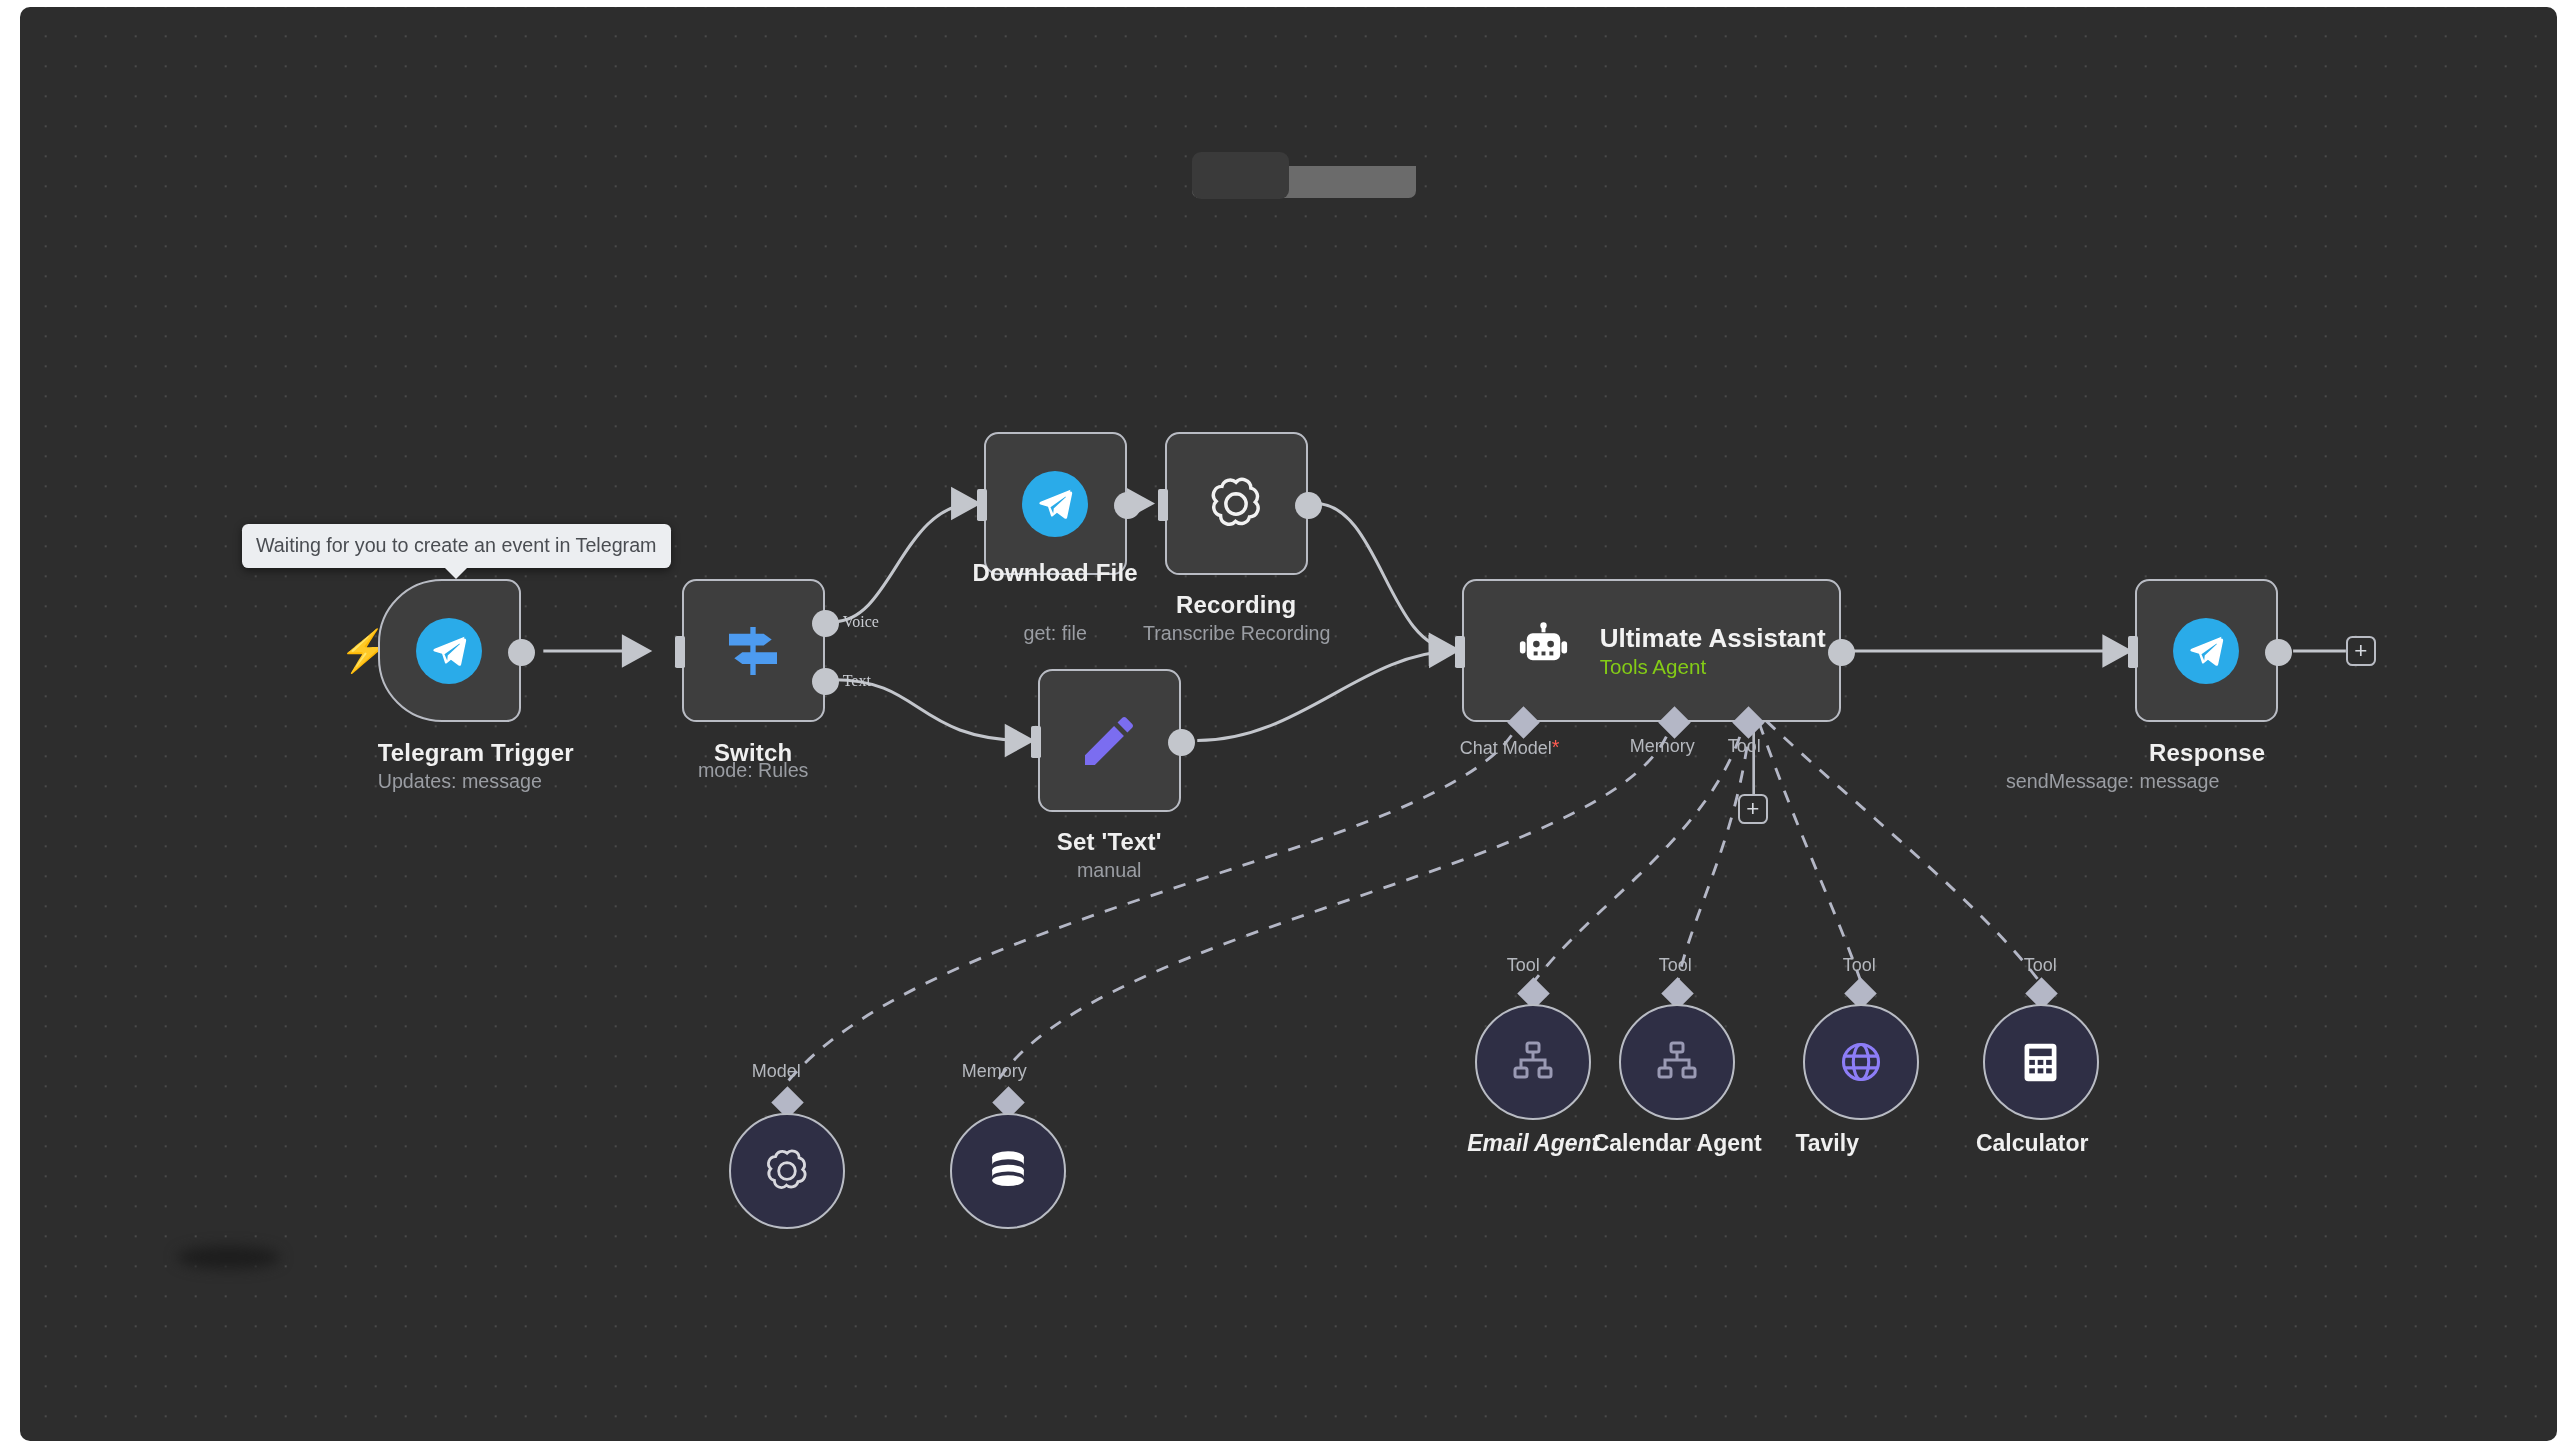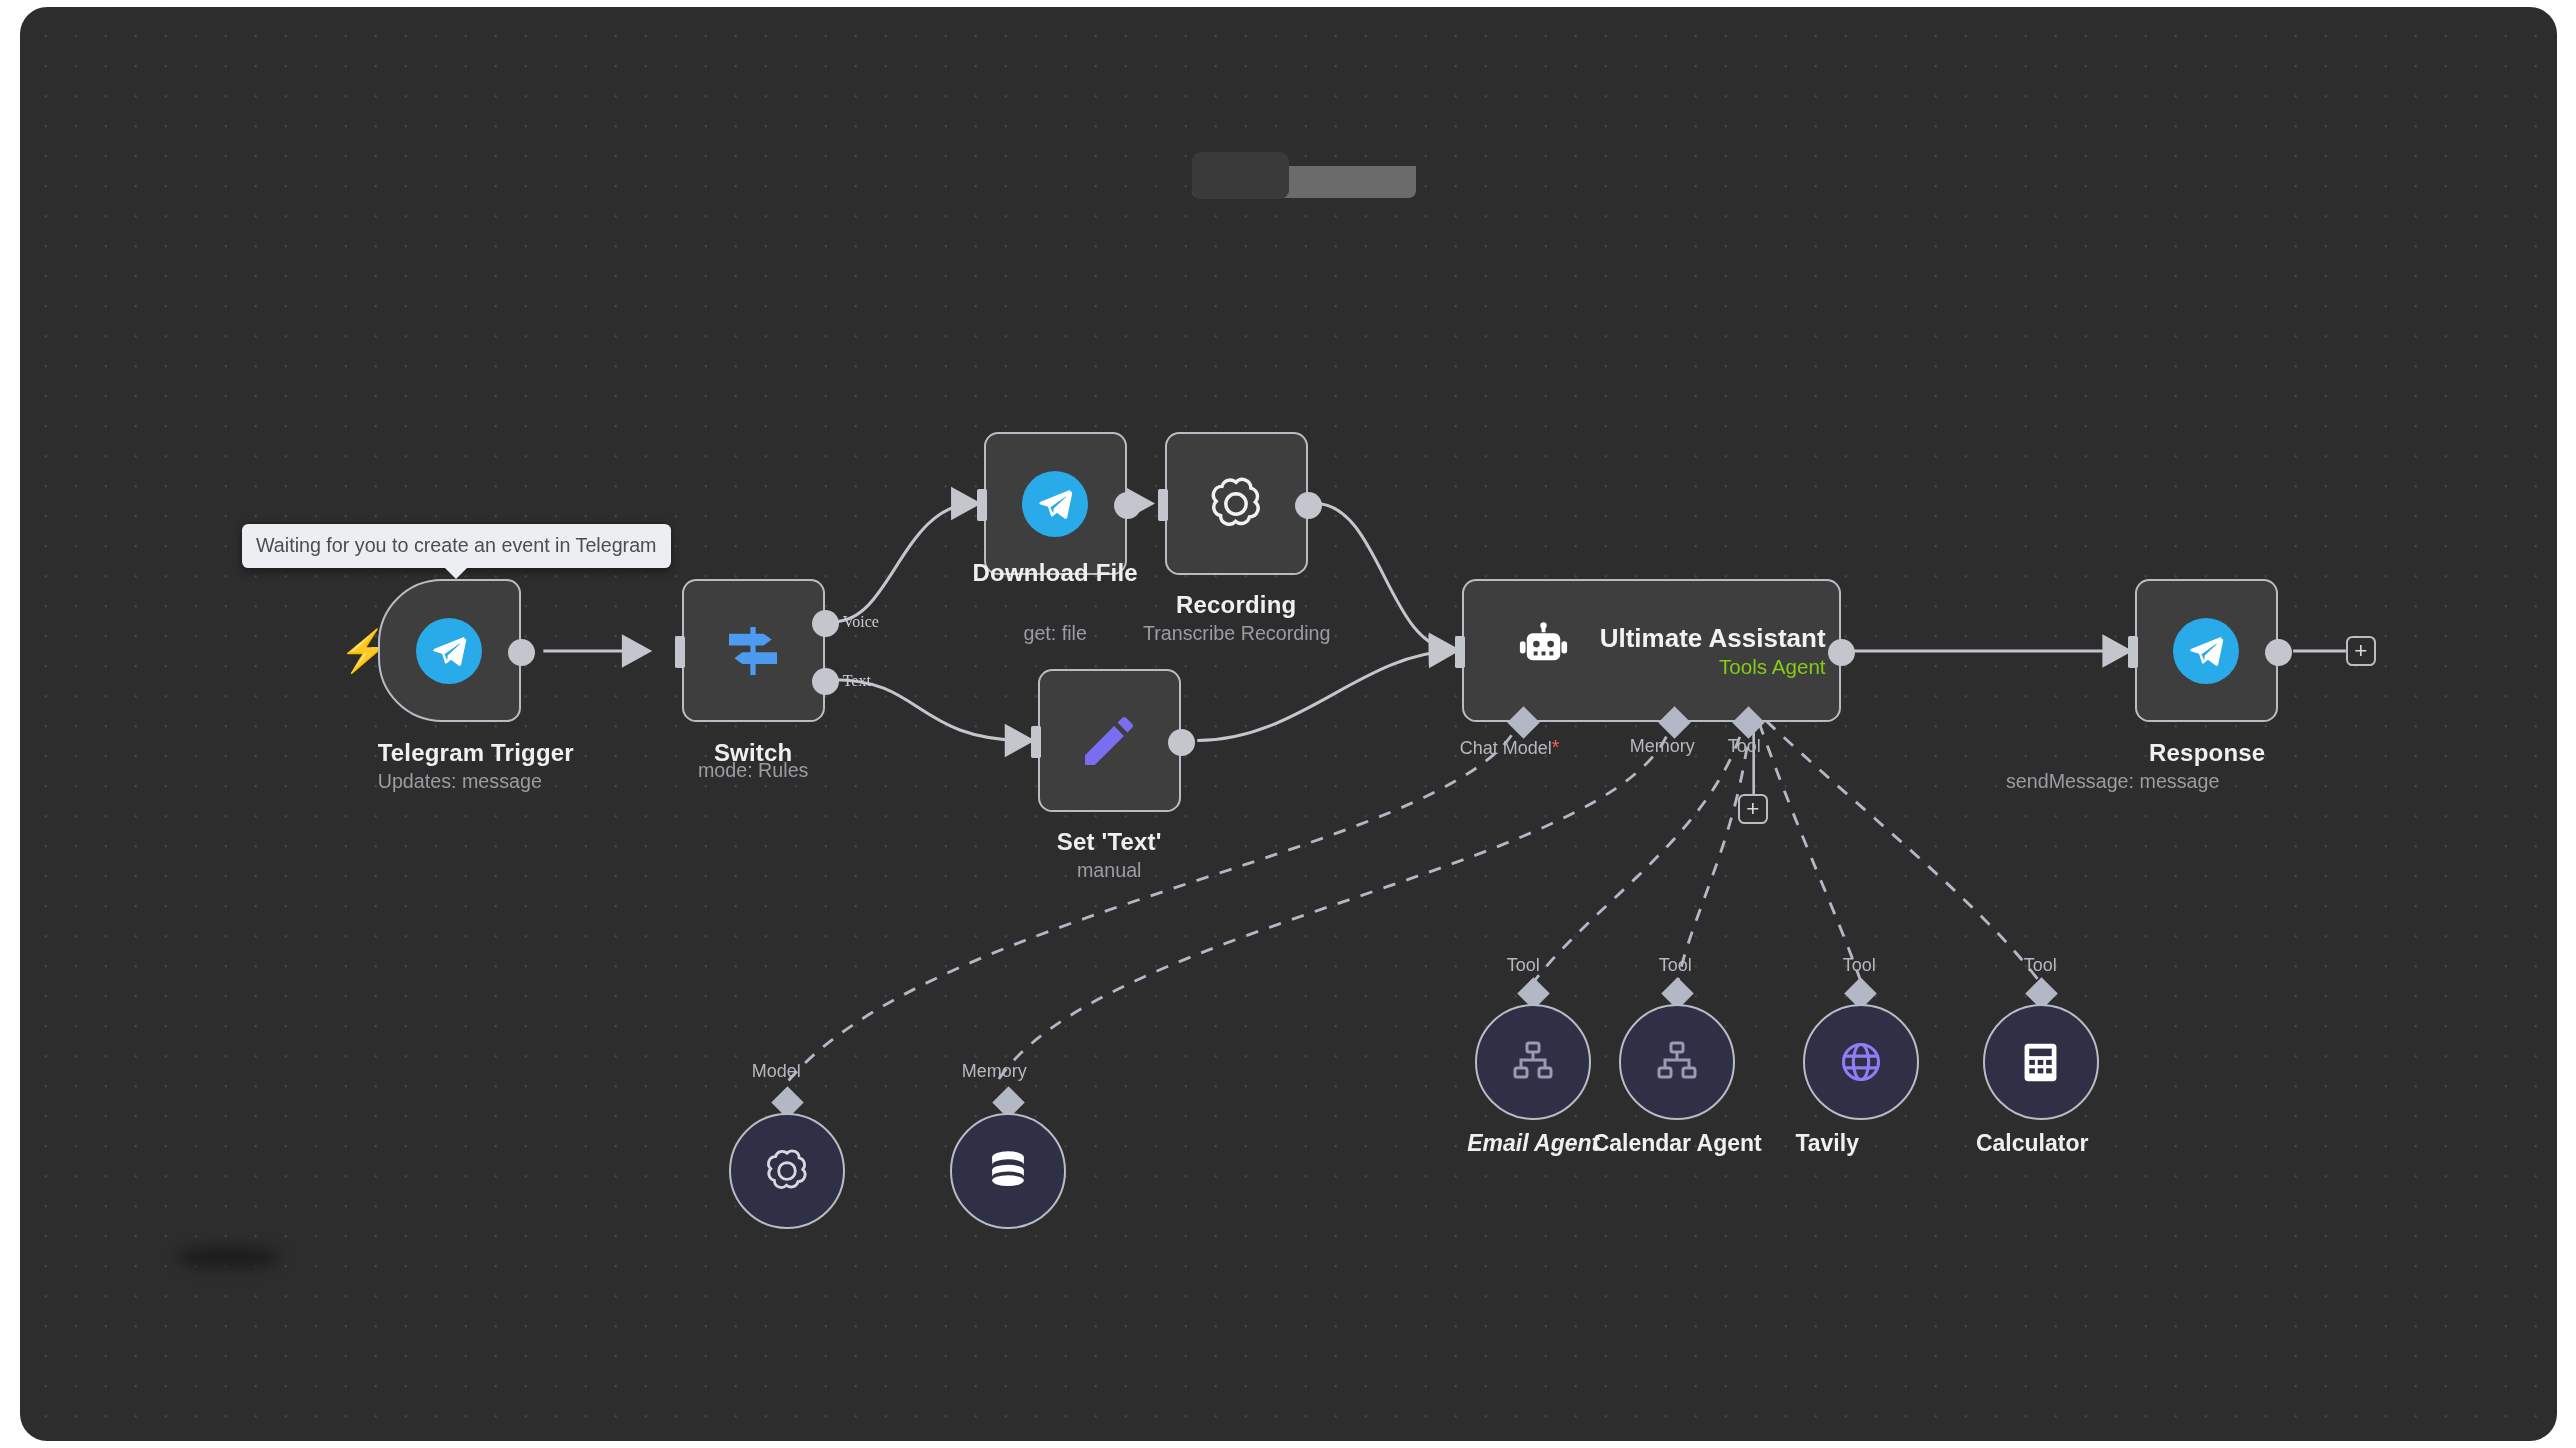--- a/index.html
+++ b/index.html
@@ -10,21 +10,21 @@
     overflow: hidden;
   }
   #canvas {
     position: absolute;
     left: 19.7px; top: 7.2px;
     width: 2537px; height: 1434px;
     background-color: #2d2d2d;
     background-image: radial-gradient(circle, #4a4a4a 1.4px, transparent 1.5px);
     background-size: 30px 30px;
     background-position: 10.7px 14.3px;
-    border-radius: 27px;
+    border-radius: 10px;
     overflow: hidden;
   }
   #edges { position: absolute; left: 0; top: 0; width: 2537px; height: 1434px; }
 
   
   .node {
     position: absolute;
     background: #3e3e3e;
     border: 2.7px solid #b9bcc4;
     display: flex; align-items: center; justify-content: center;
@@ -41,21 +41,21 @@
     white-space: nowrap;
     letter-spacing: 0.2px;
   }
   .node-sub {
     position: absolute;
     text-align: center;
     color: #9a9da3;
     font-size: 19.7px;
     white-space: nowrap;
   }
-  .agent-text { display: flex; flex-direction: column; align-items: flex-end; }
+  .agent-text { display: flex; flex-direction: column; align-items: flex-start; }
   .agent-title { color: #f2f2f2; font-size: 26px; font-weight: bold; white-space: nowrap; }
   .agent-sub { color: #84cc16; font-size: 20.6px; margin-top: 1px; white-space: nowrap; }
 
   
   .subnode {
     position: absolute;
     width: 116px; height: 116px;
     border-radius: 50%;
     background: #2f2f45;
     border: 2.7px solid #b9bcc4;

